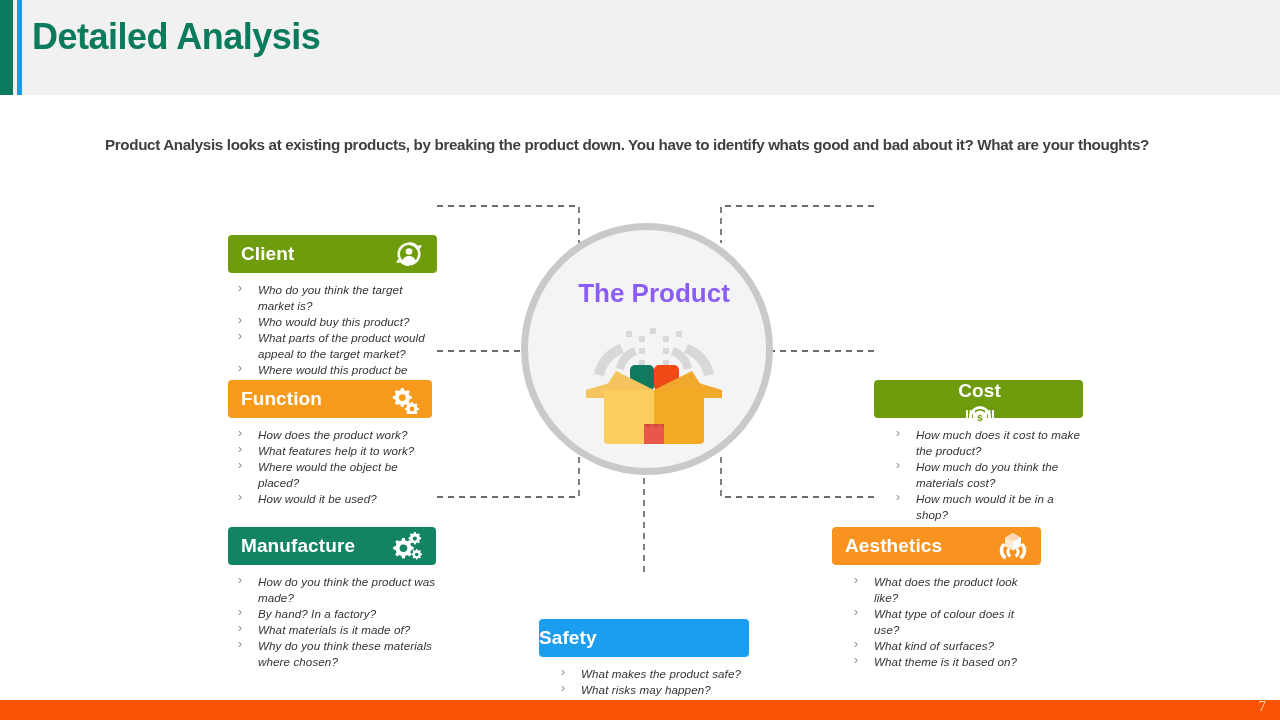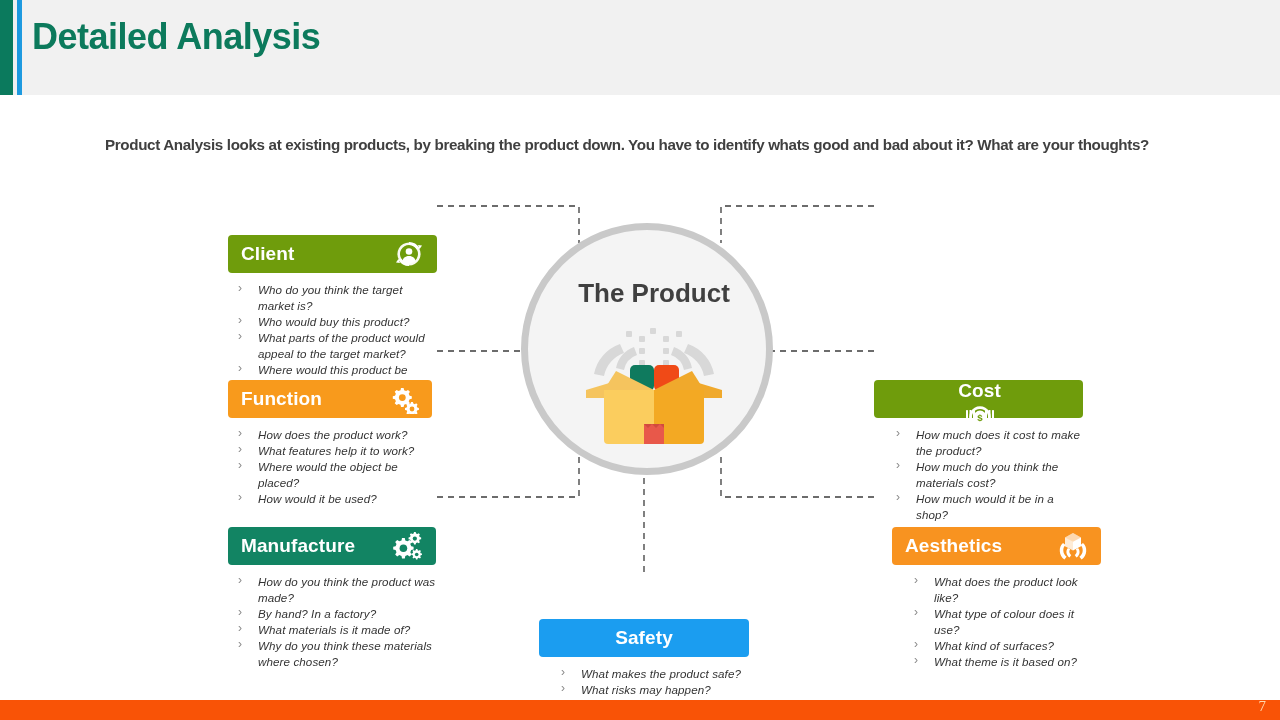--- a/index.html
+++ b/index.html
@@ -81,41 +81,41 @@
     border: 7px solid #c9c9c9;
     box-sizing: border-box;
   }
   #center-label {
     position: absolute;
     left: 0; top: 48px;
     width: 252px;
     text-align: center;
     font-size: 26px;
     font-weight: bold;
-    color: #404040;
+    color: #8b5cf6;
   }
   #center-illustration {
     position: absolute;
     left: 36px; top: 88px;
     width: 180px; height: 130px;
   }
 
   
   .topic { position: absolute; }
   .topic-header {
     position: relative;
     border-radius: 4px;
     height: 38px;
     display: flex;
     align-items: center;
     box-sizing: border-box;
     margin-top: 48px;
   }
   .topic-header.with-icon { justify-content: space-between; padding: 0 11px 0 13px; }
-  .topic-header.centered   { justify-content: center; }
+  .topic-header.centered   { }
   .topic-title {
     font-size: 19px;
     font-weight: bold;
     color: #ffffff;
     letter-spacing: 0.1px;
     white-space: nowrap;
   }
   .topic-icon { width: 34px; height: 30px; display: block; flex: none; }
   .bullets {
     margin: 0;
@@ -304,21 +304,21 @@
         </g>
       </svg>
     </div>
     <ul class="bullets indent-wide">
       <li>How much does it cost to make the product?</li>
       <li>How much do you think the materials cost?</li>
       <li>How much would  it be in a shop?</li>
     </ul>
   </div>
 
-  <div class="topic" id="topic-aesthetics" style="left:892px; top:479px; width:209px;">
+  <div class="topic" id="topic-aesthetics" style="left:832px; top:479px; width:209px;">
     <div class="topic-header with-icon" style="background:#f89320;">
       <span class="topic-title">Aesthetics</span>
       <svg class="topic-icon" viewBox="0 0 34 30">
         <g fill="#ffffff">
           <path d="M17 2 L25 6.4 L25 15.2 L17 19.6 L9 15.2 L9 6.4 Z"></path>
           <path d="M17 2 L25 6.4 L17 10.8 L9 6.4 Z" fill="#f89320" opacity="0.35"></path>
           <path d="M9 6.4 L17 10.8 L17 19.6 L9 15.2 Z" fill="#f89320" opacity="0.18"></path>
           <path d="M7 12 c-2.5 2 -3.4 5 -3.2 8.2 c0.2 3.4 1.9 6.4 4.6 8.3 l2.2 -2.8 c-2 -1.5 -3.2 -3.6 -3.3 -6 c-0.1 -2.3 0.6 -4.3 2.2 -5.7 z"></path>
           <path d="M27 12 c2.5 2 3.4 5 3.2 8.2 c-0.2 3.4 -1.9 6.4 -4.6 8.3 l-2.2 -2.8 c2 -1.5 3.2 -3.6 3.3 -6 c0.1 -2.3 -0.6 -4.3 -2.2 -5.7 z"></path>
           <path d="M12 17 c-1.3 1.4 -1.8 3.2 -1.5 5 c0.3 1.9 1.4 3.5 3 4.6 l1.8 -2.6 c-1 -0.7 -1.7 -1.7 -1.9 -2.8 c-0.2 -1.1 0.1 -2.2 0.8 -3 z"></path>

